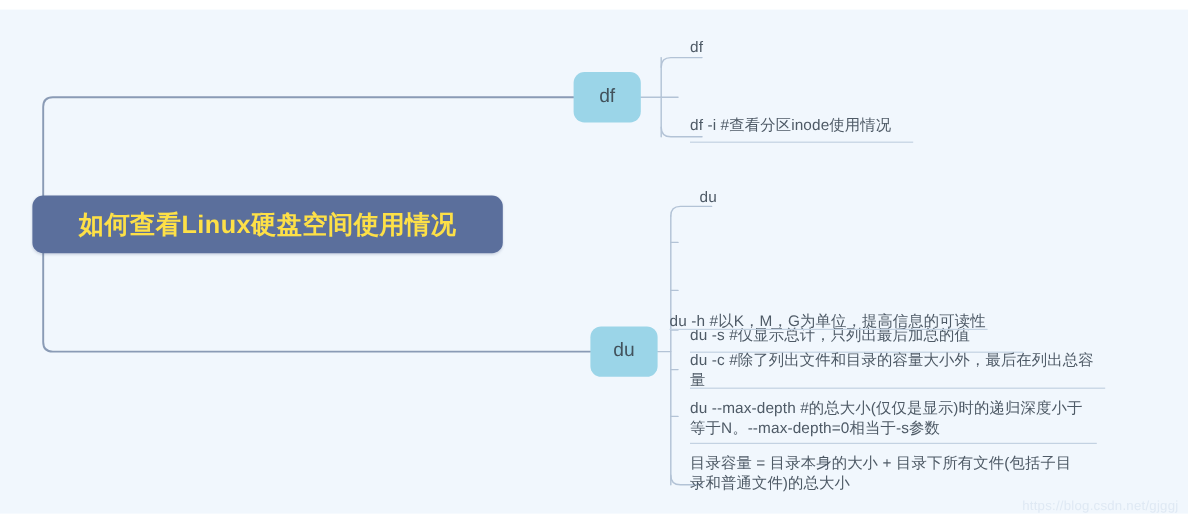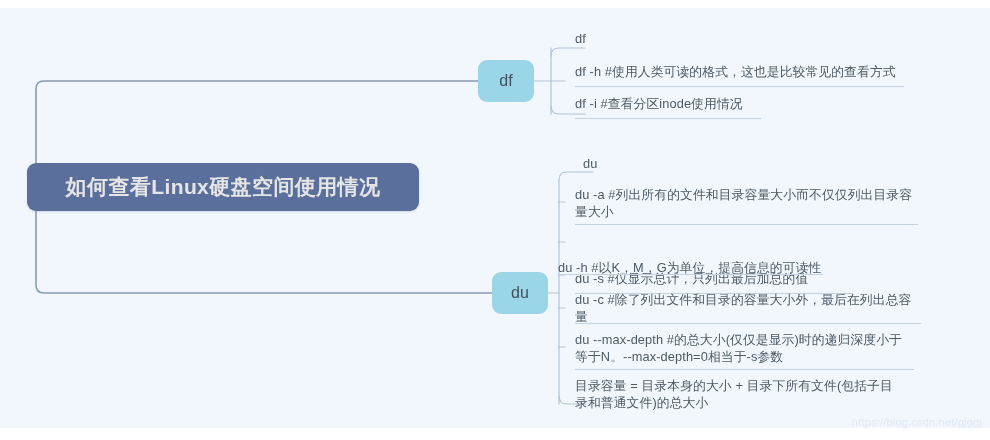--- a/index.html
+++ b/index.html
@@ -49,21 +49,21 @@
     width: 392px;
     height: 48px;
     background: #5b6f9c;
     border-radius: 9px;
     display: flex;
     align-items: center;
     justify-content: center;
     box-shadow: 0 1px 2px rgba(60,80,120,0.18);
   }
   .root-node .root-label {
-    color: #e5e5e5;
+    color: #fde047;
     font-size: 21px;
     font-weight: bold;
     letter-spacing: 0.4px;
     white-space: nowrap;
   }
 
   
   .branch-node {
     position: absolute;
     background: #9bd5e8;
@@ -180,37 +180,31 @@
     <span class="root-label">如何查看Linux硬盘空间使用情况</span>
   </div>
 
   <div class="branch-node" id="branch-df">
     <span class="branch-label">df</span>
   </div>
 
   <div class="leaf ruled" id="leaf-df-0">
     <span class="leaf-text">df</span>
   </div>
-  <div class="leaf ruled" id="leaf-df-1">
-    <span class="leaf-text">df -h #使用人类可读的格式，这也是比较常见的查看方式</span>
-  </div>
   <div class="leaf ruled" id="leaf-df-2">
     <span class="leaf-text">df -i #查看分区inode使用情况</span>
   </div>
 
   <div class="branch-node" id="branch-du">
     <span class="branch-label">du</span>
   </div>
 
   <div class="leaf ruled" id="leaf-du-0">
     <span class="leaf-text">du</span>
   </div>
-  <div class="leaf ruled" id="leaf-du-1">
-    <span class="leaf-text">du -a #列出所有的文件和目录容量大小而不仅仅列出目录容量大小</span>
-  </div>
   <div class="leaf ruled" id="leaf-du-2">
     <span class="leaf-text">du -s #仅显示总计，只列出最后加总的值</span>
   </div>
   <div class="leaf ruled" id="leaf-du-3">
     <span class="leaf-text">du -h #以K，M，G为单位，提高信息的可读性</span>
   </div>
   <div class="leaf ruled" id="leaf-du-4">
     <span class="leaf-text">du -c #除了列出文件和目录的容量大小外，最后在列出总容量</span>
   </div>
   <div class="leaf ruled" id="leaf-du-5">

